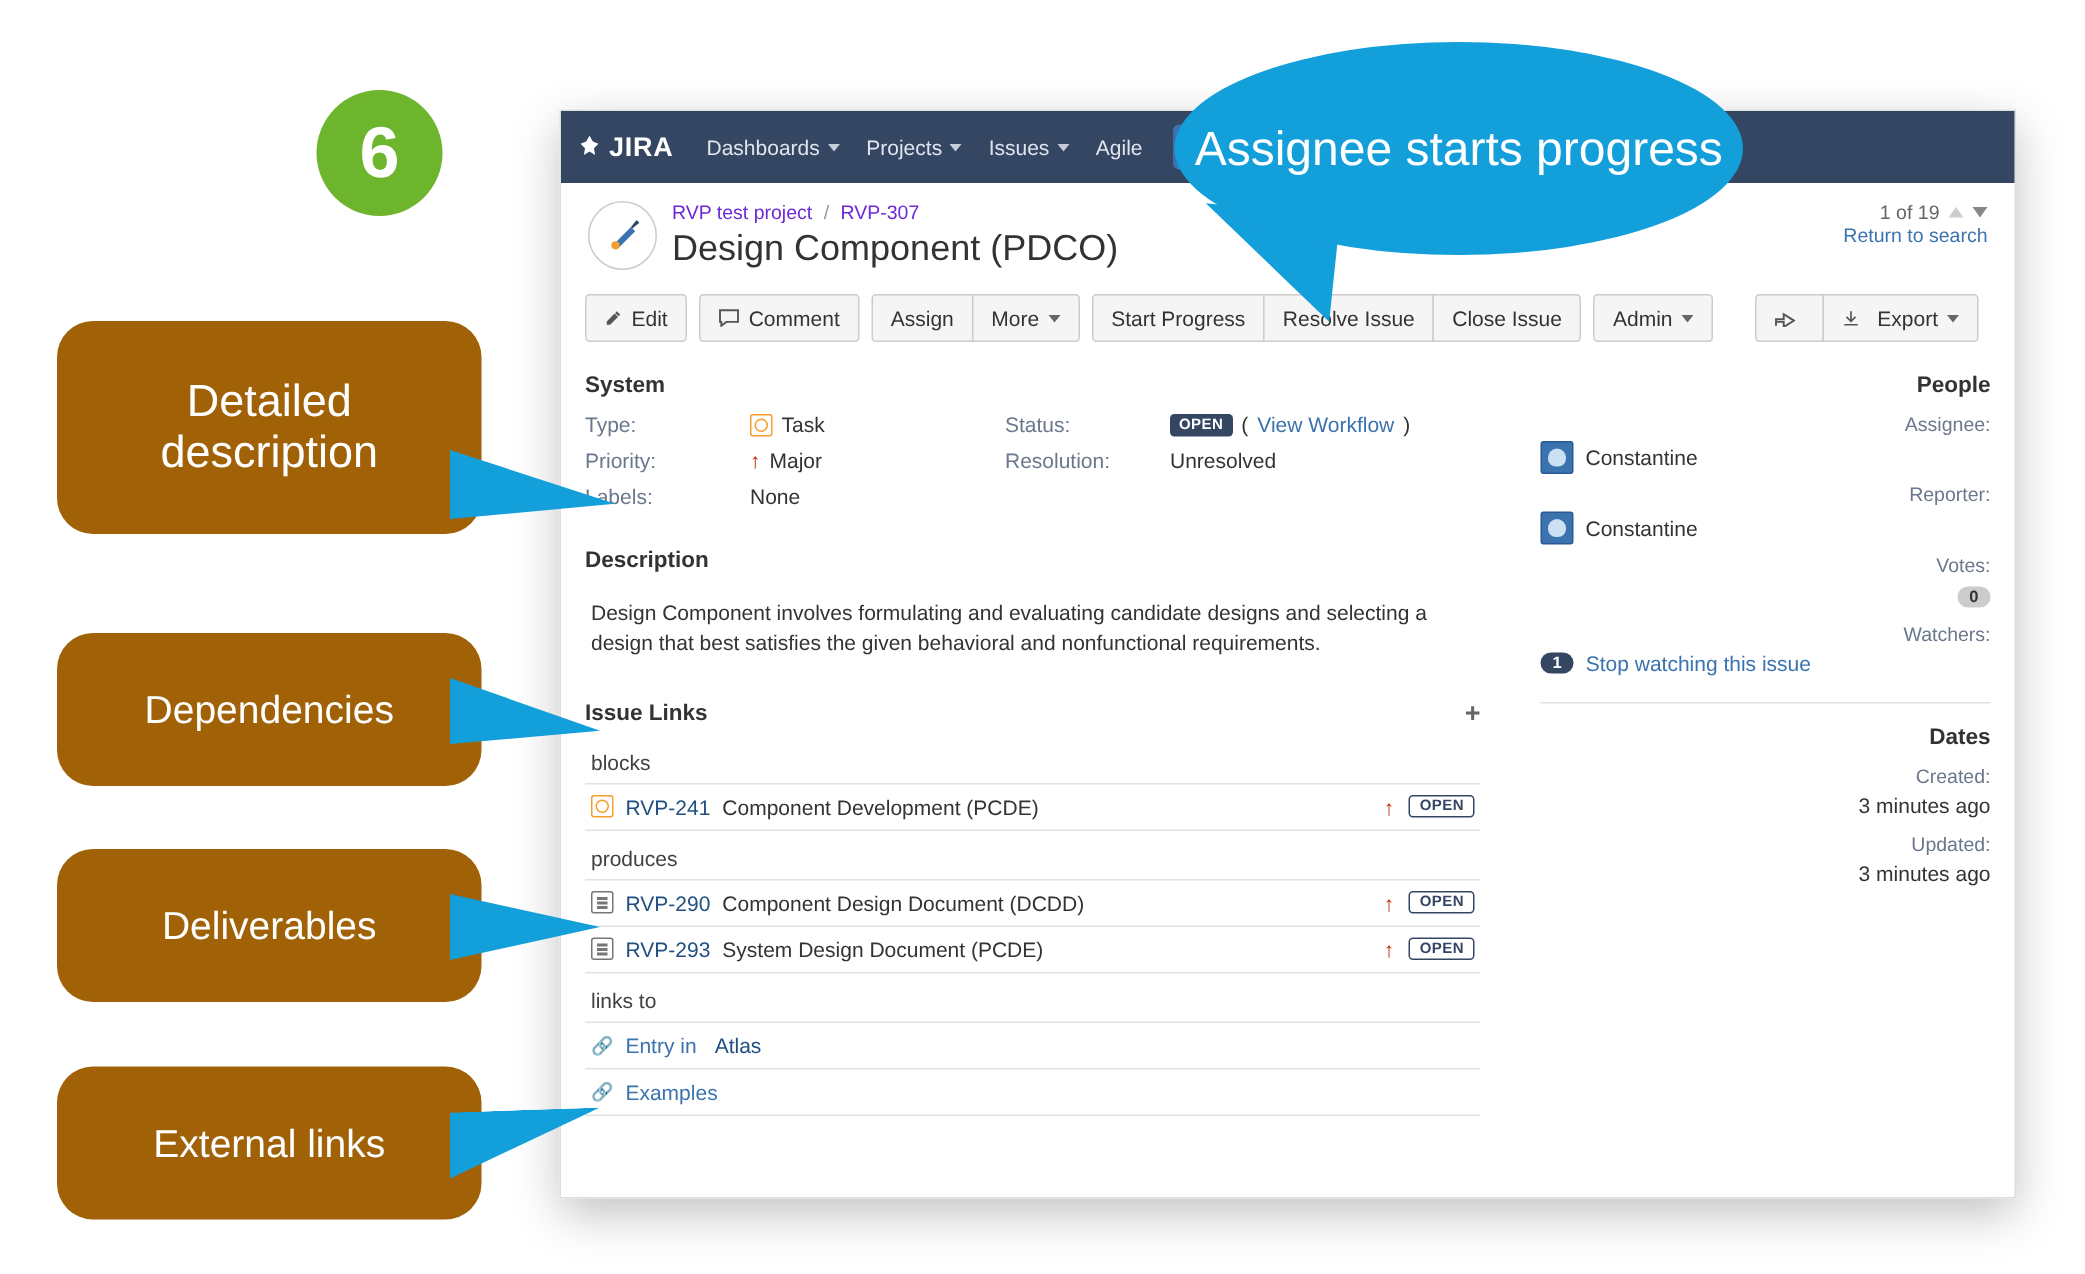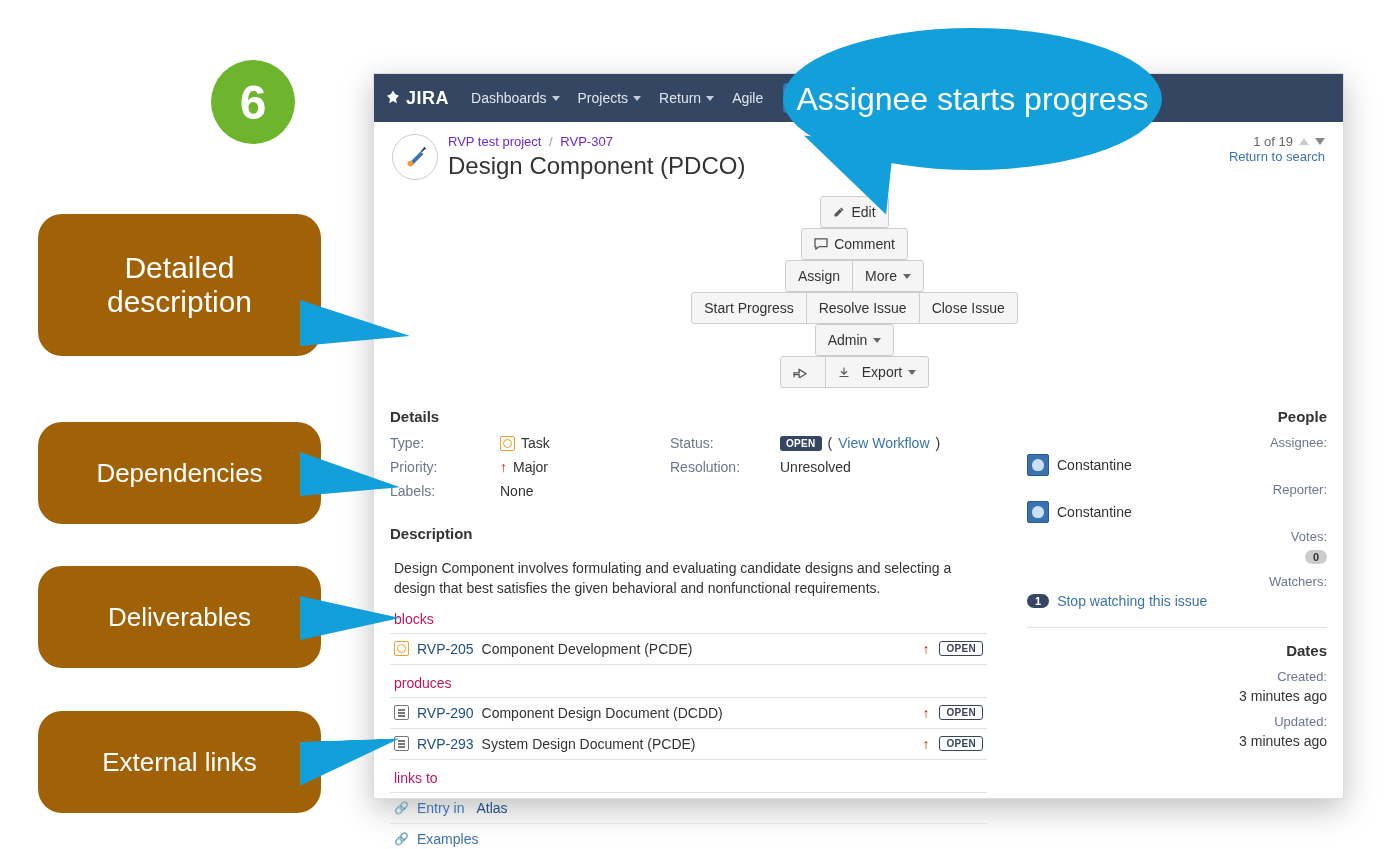--- a/index.html
+++ b/index.html
@@ -23,21 +23,21 @@
   .crumbs .sep{color:#999;margin:0 4px;}
   .crumbs a{color:#6d28d9;text-decoration:none;}
   .issue-title{font-size:24px;color:#333;margin-top:3px;font-weight:normal;}
   .header-right{text-align:right;font-size:13px;color:#666;}
   .pager-line{display:flex;align-items:center;justify-content:flex-end;gap:6px;}
   .tri{width:0;height:0;border-left:5px solid transparent;border-right:5px solid transparent;cursor:pointer;}
   .tri.up{border-bottom:7px solid #ccc;}
   .tri.dn{border-top:7px solid #888;}
   .ret-search{color:#3B73AF;text-decoration:none;margin-top:44px;}
   
-  .toolbar{padding:8px 16px 14px 16px;display:flex;align-items:center;flex-direction:column;}
+  .toolbar{padding:8px 16px 14px 16px;display:flex;align-items:center;}
   .tb-btn{background:#f5f5f5;border:1px solid #ccc;border-radius:3px;padding:7px 12px;font-size:14px;color:#333;cursor:pointer;display:inline-flex;align-items:center;}
   .tb-group{display:inline-flex;margin-right:8px;}
   .tb-group .tb-btn{border-radius:0;margin-left:-1px;}
   .tb-group .tb-btn:first-child{border-top-left-radius:3px;border-bottom-left-radius:3px;margin-left:0;}
   .tb-group .tb-btn:last-child{border-top-right-radius:3px;border-bottom-right-radius:3px;}
   .tb-spacer{flex:1;}
   .tb-btn .caret{margin-left:6px;font-size:9px;color:#666;}
   .tb-btn svg{margin-right:6px;}
   
   .body{display:flex;padding:0 16px 16px 16px;}
@@ -53,21 +53,21 @@
   .prio-up{color:#bf2600;font-weight:bold;}
   .task-ico{width:15px;height:15px;border:1px solid #f59e2e;border-radius:2px;display:inline-flex;align-items:center;justify-content:center;}
   .task-ico::after{content:"";width:7px;height:7px;border-radius:50%;border:1.5px solid #f59e2e;}
   .page-ico{width:15px;height:15px;border:1px solid #777;border-radius:2px;position:relative;}
   .page-ico::before{content:"";position:absolute;left:3px;right:3px;top:3px;height:2px;background:#777;box-shadow:0 3px 0 #777,0 6px 0 #777;}
   
   .desc{padding:6px 4px 2px 4px;line-height:1.45;color:#333;}
   .section-bar{display:flex;align-items:center;justify-content:space-between;border-bottom:0; margin-top:20px;}
   .section-bar h4{margin-bottom:6px;}
   .plus{font-size:18px;color:#666;cursor:pointer;font-weight:bold;}
-  .ll-sub{color:#be185d;margin:10px 0 6px 4px;font-size:14px;}
+  .ll-sub{color:#404040;margin:10px 0 6px 4px;font-size:14px;}
   .ll-list{border-top:1px solid #e2e2e2;}
   .ll-row{display:flex;align-items:center;padding:7px 4px;border-bottom:1px solid #e2e2e2;gap:8px;}
   .ll-row .lrk{color:#205081;}
   .ll-row .lrt{color:#333;}
   .row-right{margin-left:auto;display:flex;align-items:center;gap:10px;}
   .badge-open-o{border:1px solid #344662;color:#344662;font-size:10px;font-weight:bold;padding:1px 6px;border-radius:3px;letter-spacing:0.3px;}
   .chain{color:#666;}
   
   .side-block{margin-bottom:18px;text-align:right;}
   .side-label{color:#6b778c;font-size:13px;margin:6px 0 4px 0;}
@@ -113,21 +113,21 @@
       </div>
       <div class="nav-item">
           <span>Dashboards</span>
           <span class="caret"></span>
         </div>
       <div class="nav-item">
           <span>Projects</span>
           <span class="caret"></span>
         </div>
       <div class="nav-item">
-          <span>Return</span>
+          <span>Issues</span>
           <span class="caret"></span>
         </div>
       <div class="nav-item">
           <span>Agile</span>
         </div>
       <button class="create-btn">Create issue</button>
     </div>
 
     <div class="issue-header">
       <div class="proj-icon">
@@ -202,21 +202,21 @@
               <path fill="none" stroke="#555" stroke-width="1.5" d="M2 14h12 M8 2v9 M4 7l4 4 4-4"></path>
             </svg>
             <span style="margin-left:6px">Export</span>
             <span class="caret"></span>
           </button>
       </span>
     </div>
 
     <div class="body">
       <div class="col-main">
-        <h4 class="section">Details</h4>
+        <h4 class="section">System</h4>
         <div class="details">
           <div class="lab">Type:</div>
           <div class="val">
               <span class="task-ico"></span>
               <span>Task</span>
             </div>
           <div class="lab">Status:</div>
           <div class="val">
               <span class="badge-open">OPEN</span> 
               <span>(</span>
@@ -234,27 +234,31 @@
 
           <div class="lab">Labels:</div>
           <div class="val">None</div>
           <div></div>
             <div></div>
         </div>
 
         <h4 class="section" style="margin-top:26px">Description</h4>
         <div class="desc">Design Component involves formulating and evaluating candidate designs and selecting a design that best satisfies the given behavioral and nonfunctional requirements.</div>
 
+        <div class="section-bar">
+          <h4 class="section">Issue Links</h4>
+          <span class="plus">+</span>
+        </div>
 
         <div id="link-groups">
             <div class="ll-sub">blocks</div>
             <div class="ll-list">
               <div class="ll-row">
                 <span class="task-ico"></span>
-                <a href="#" class="link lrk">RVP-205</a>
+                <a href="#" class="link lrk">RVP-241</a>
                 <span class="lrt">Component Development (PCDE)</span>
                 <span class="row-right">
                   <span class="prio-up">↑</span>
                   <span class="badge-open-o">OPEN</span>
                 </span>
               </div>
             </div>
             <div class="ll-sub">produces</div>
             <div class="ll-list">
               <div class="ll-row">

